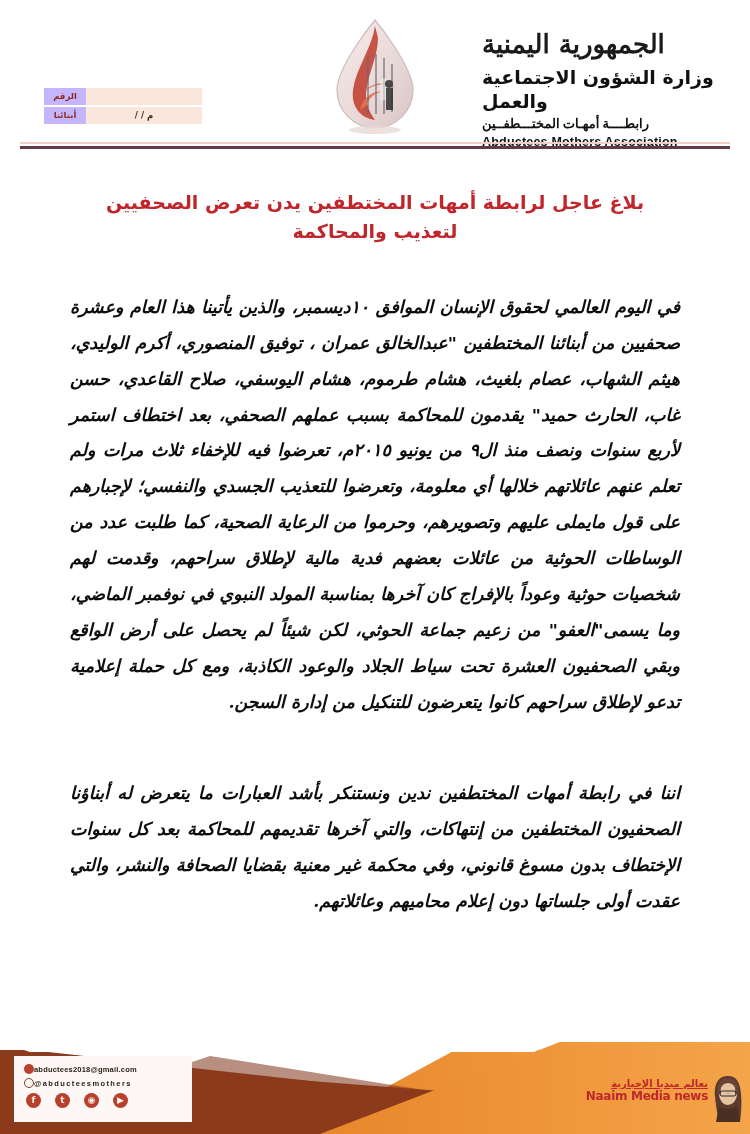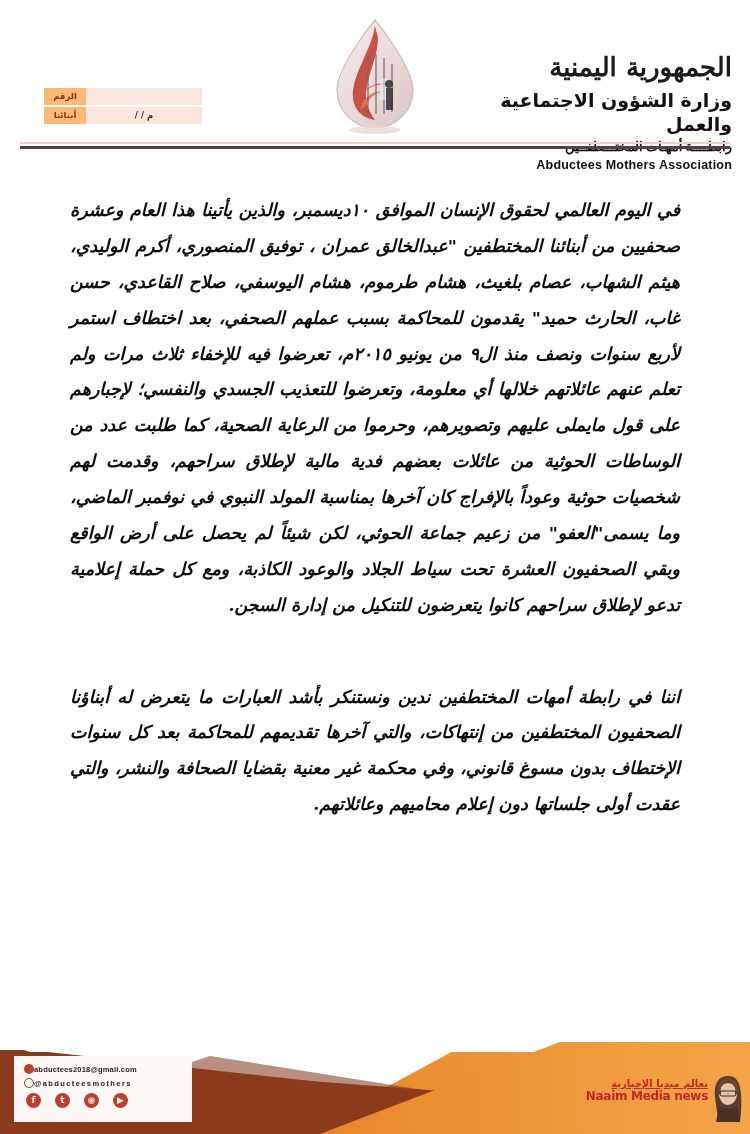--- a/index.html
+++ b/index.html
@@ -21,23 +21,23 @@
   .header {
     position:relative;
     height:150px;
     width:750px;
   }
 
   
   .org-block {
     position:absolute;
     right:18px;
-    top:51px;
+    top:28px;
     width:250px;
-    text-align:right;
+    text-align:left;
     direction:rtl;
   }
   .org-country {
     font-family:"DejaVu Serif", serif;
     font-size:26px;
     font-weight:700;
     color:#1a1a1a;
     line-height:1.25;
     letter-spacing:-0.5px;
   }
@@ -90,21 +90,21 @@
   }
   .ref-table td {
     height:17px;
     font-size:8.5px;
     font-weight:700;
     padding:0 5px;
     line-height:17px;
     white-space:nowrap;
   }
   .ref-label {
-    background:#fdba74;
+    background:#c4b5fd;
     color:#8d2d20;
     width:42px;
     text-align:center;
   }
   .ref-value {
     background:#fbe6dc;
     color:#3a2a24;
     text-align:center;
     letter-spacing:3px;
     font-size:9px;
@@ -321,20 +321,21 @@
       <div class="org-country">الجمهورية اليمنية</div>
       <div class="org-ministry">وزارة الشؤون الاجتماعية والعمل</div>
       <div class="org-assoc">رابطــــة أمهـات المختـــطفــين</div>
       <div class="org-assoc-en">Abductees Mothers Association</div>
     </div>
 
     <div class="rule-top"></div>
     <div class="rule-main"></div>
   </div>
 
+  <div class="doc-title">بلاغ عاجل لرابطة أمهات المختطفين يدن تعرض الصحفيين لتعذيب والمحاكمة</div>
 
   <div class="body-area">
     <p class="para">في اليوم العالمي لحقوق الإنسان الموافق ١٠ديسمبر، والذين يأتينا هذا العام وعشرة صحفيين من أبنائنا المختطفين "عبدالخالق عمران ، توفيق المنصوري، أكرم الوليدي، هيثم الشهاب، عصام بلغيث، هشام طرموم، هشام اليوسفي، صلاح القاعدي، حسن غاب، الحارث حميد" يقدمون للمحاكمة بسبب عملهم الصحفي، بعد اختطاف استمر لأربع سنوات ونصف منذ ال٩ من يونيو ٢٠١٥م، تعرضوا فيه للإخفاء ثلاث مرات ولم تعلم عنهم عائلاتهم خلالها أي معلومة، وتعرضوا للتعذيب الجسدي والنفسي؛ لإجبارهم على قول مايملى عليهم وتصويرهم، وحرموا من الرعاية الصحية، كما طلبت عدد من الوساطات الحوثية من عائلات بعضهم فدية مالية لإطلاق سراحهم، وقدمت لهم شخصيات حوثية وعوداً بالإفراج كان آخرها بمناسبة المولد النبوي في نوفمبر الماضي، وما يسمى"العفو" من زعيم جماعة الحوثي، لكن شيئاً لم يحصل على أرض الواقع وبقي الصحفيون العشرة تحت سياط الجلاد والوعود الكاذبة، ومع كل حملة إعلامية تدعو لإطلاق سراحهم كانوا يتعرضون للتنكيل من إدارة السجن.</p>
     <p class="para">اننا في رابطة أمهات المختطفين ندين ونستنكر بأشد العبارات ما يتعرض له أبناؤنا الصحفيون المختطفين من إنتهاكات، والتي آخرها تقديمهم للمحاكمة بعد كل سنوات الإختطاف بدون مسوغ قانوني، وفي محكمة غير معنية بقضايا الصحافة والنشر، والتي عقدت أولى جلساتها دون إعلام محاميهم وعائلاتهم.</p>
   </div>
 
   <div class="footer">
     <svg class="footer-svg" viewBox="0 0 750 92" preserveAspectRatio="none" aria-hidden="true">
       <defs>
         <linearGradient id="orangeg" x1="0" y1="0" x2="1" y2="0">

